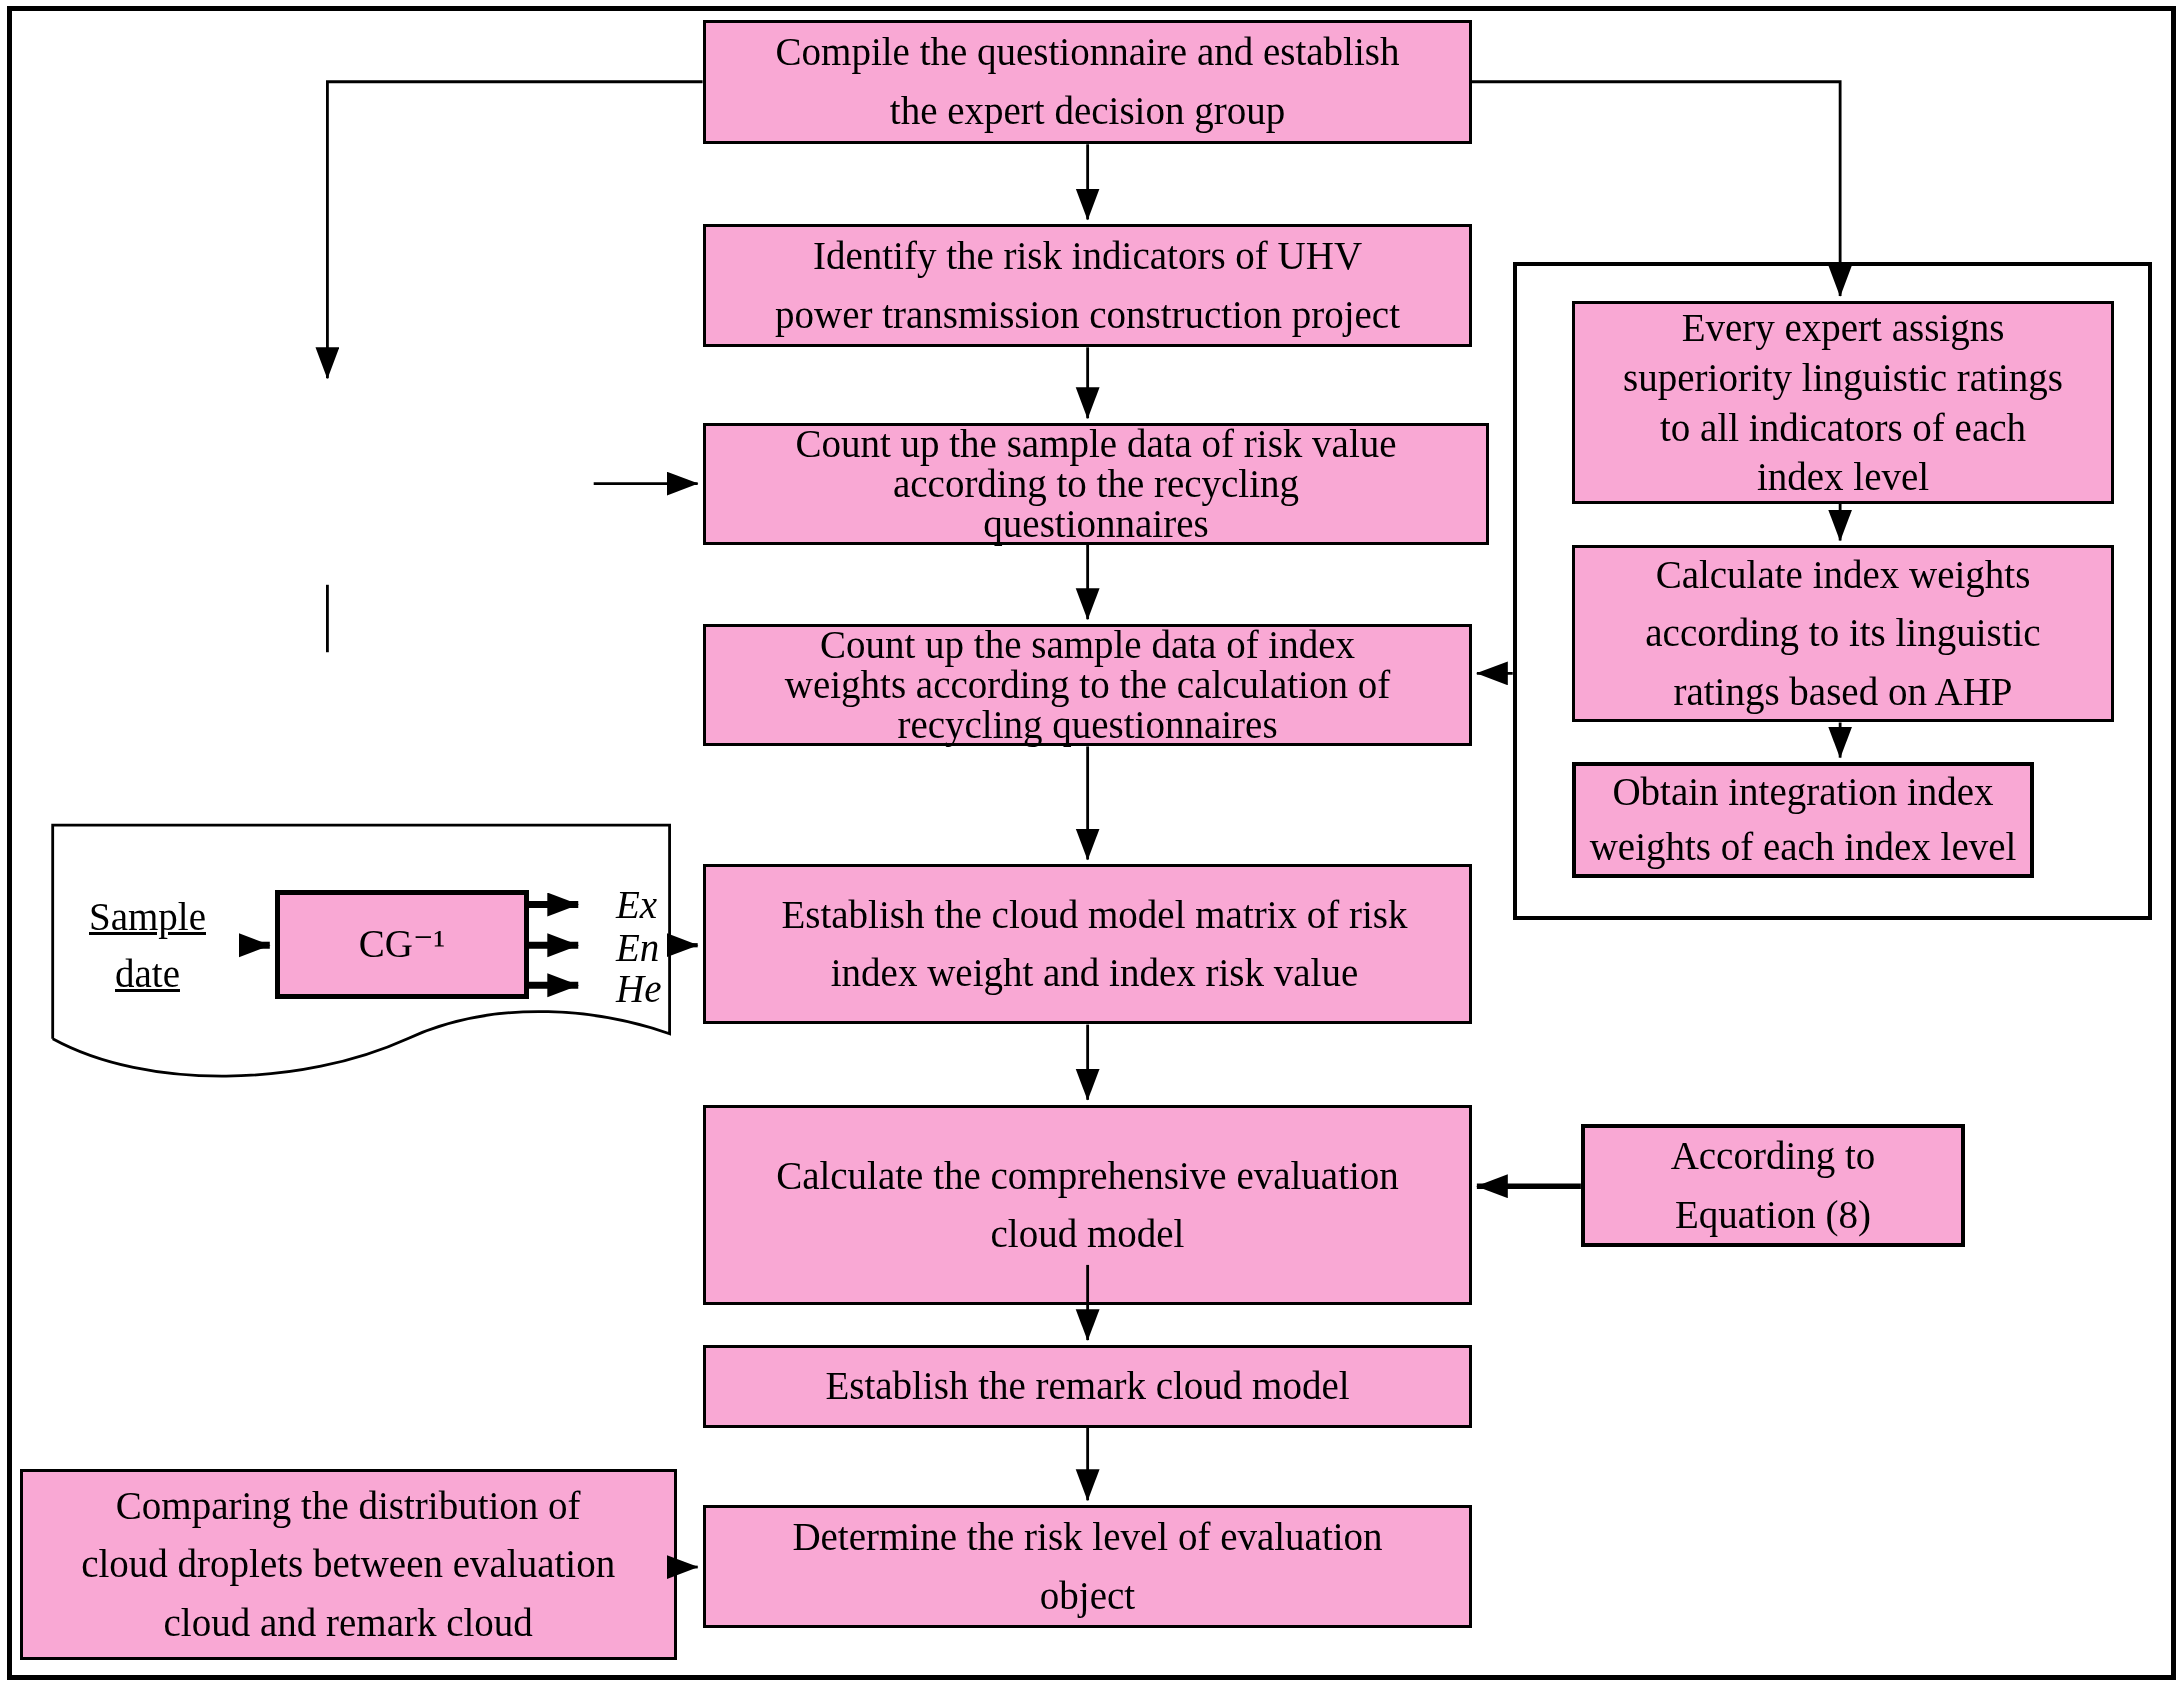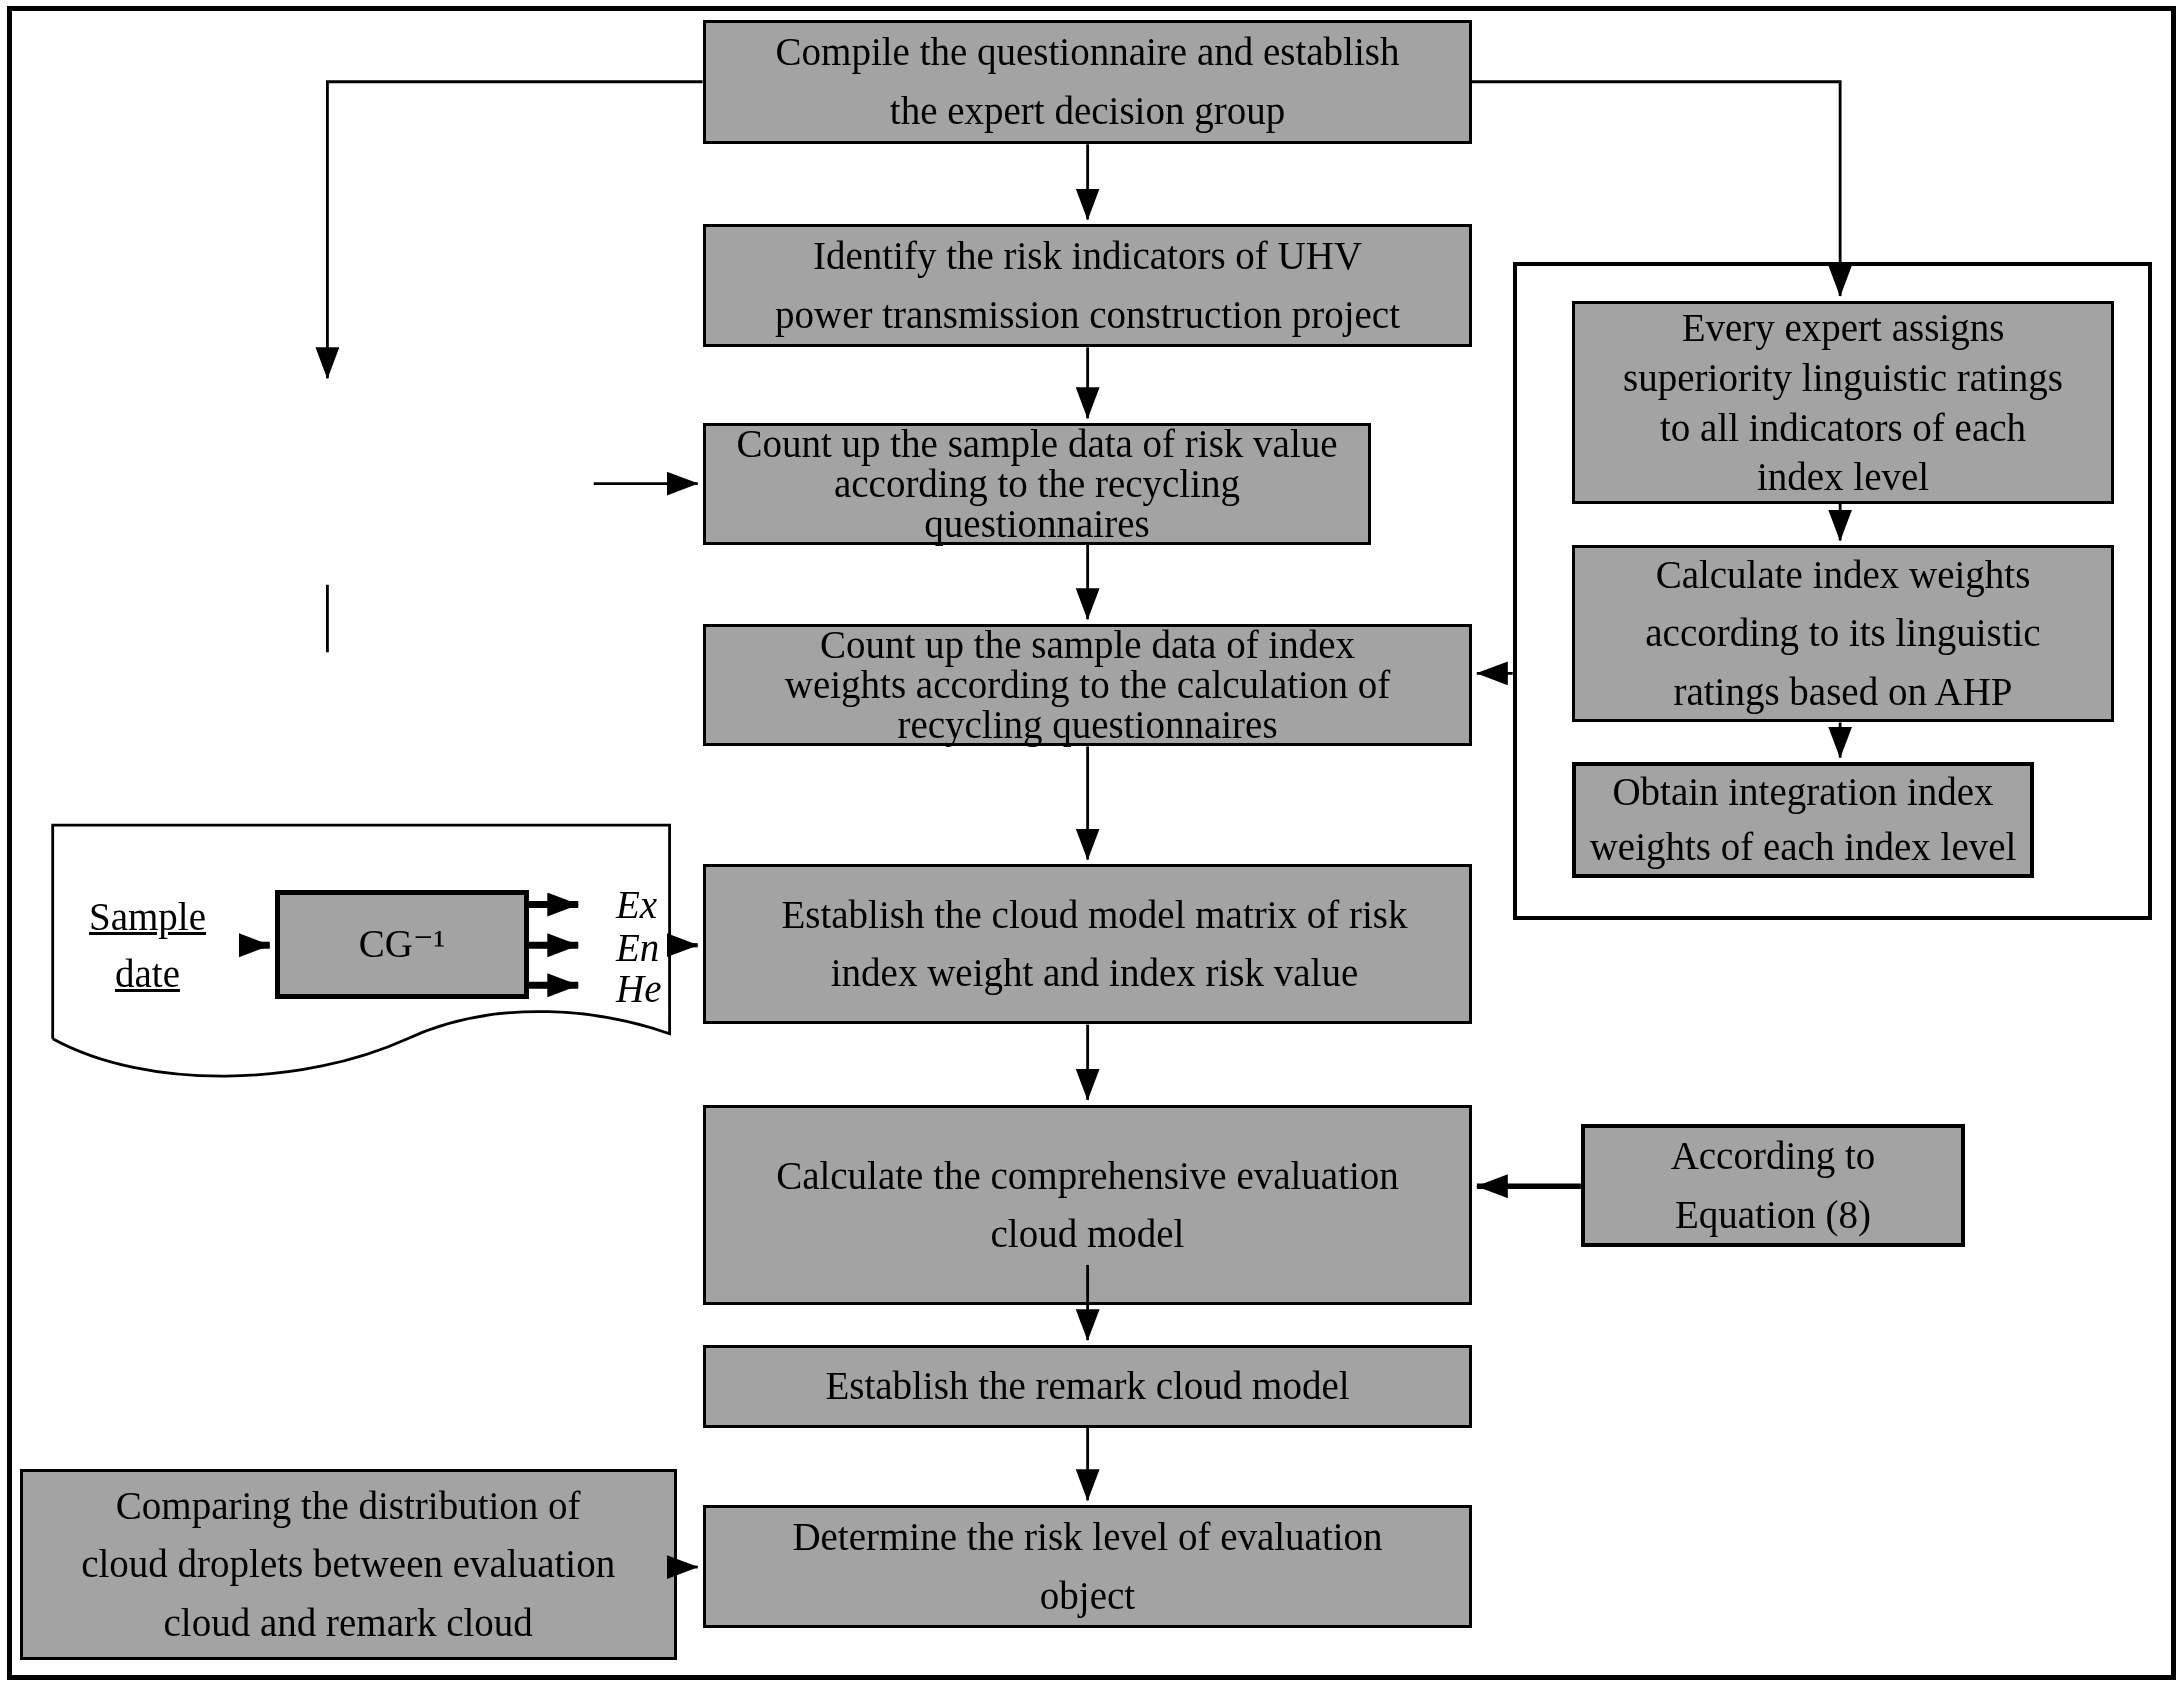--- a/index.html
+++ b/index.html
@@ -6,21 +6,21 @@
   .canvas {
     position:relative; width:2183px; height:1686px; background:#ffffff;
     font-family:"Liberation Serif","DejaVu Serif",serif; color:#000;
   }
   .figure-border {
     position:absolute; left:7px; top:5.6px; width:2169px; height:1674px;
     border:5.6px solid #000; box-sizing:border-box;
   }
   .box {
     position:absolute; box-sizing:border-box; border:3.5px solid #000;
-    background:#a3a3a3; display:flex; align-items:center; justify-content:center;
+    background:#f9a8d4; display:flex; align-items:center; justify-content:center;
     text-align:center; font-size:39px; line-height:1.5; z-index:2;
   }
   .txt { white-space:pre-line; display:block; width:100%; }
   .tight  { line-height:1.03; }
   .lh128  { line-height:1.28; }
   .lh14   { line-height:1.4; }
   .bthick { border-width:4.9px; }
   .bcg    { border-width:5.6px; }
   .container-box {
     position:absolute; box-sizing:border-box; border:4.9px solid #000;
@@ -51,21 +51,21 @@
   <div class="box" style="left:703px; top:19.7px;  width:769px; height:124px;">
     <span class="txt">Compile the questionnaire and establish
 the expert decision group</span>
   </div>
 
   <div class="box" style="left:703px; top:224px; width:769px; height:123px;">
     <span class="txt">Identify the risk indicators of UHV
 power transmission construction project</span>
   </div>
 
-  <div class="box tight" style="left:703px; top:423px; width:668px; height:122px;">
+  <div class="box tight" style="left:703px; top:423px; width:786px; height:122px;">
     <span class="txt">Count up the sample data of risk value
 according to the recycling
 questionnaires</span>
   </div>
 
   <div class="box tight" style="left:703px; top:624px; width:769px; height:122px;">
     <span class="txt">Count up the sample data of index
 weights according to the calculation of
 recycling questionnaires</span>
   </div>

